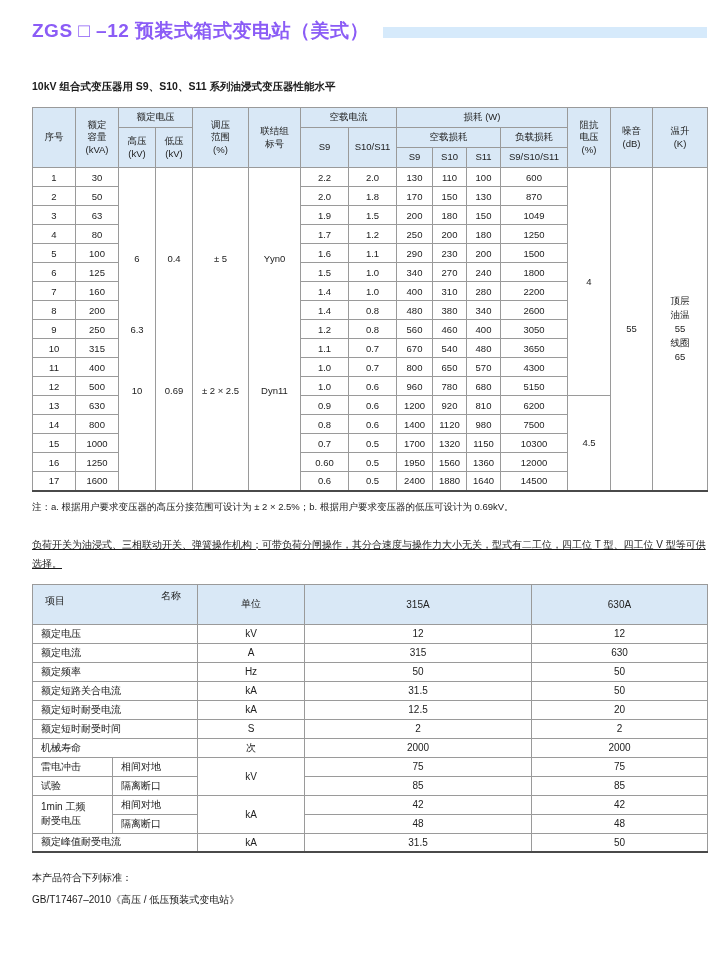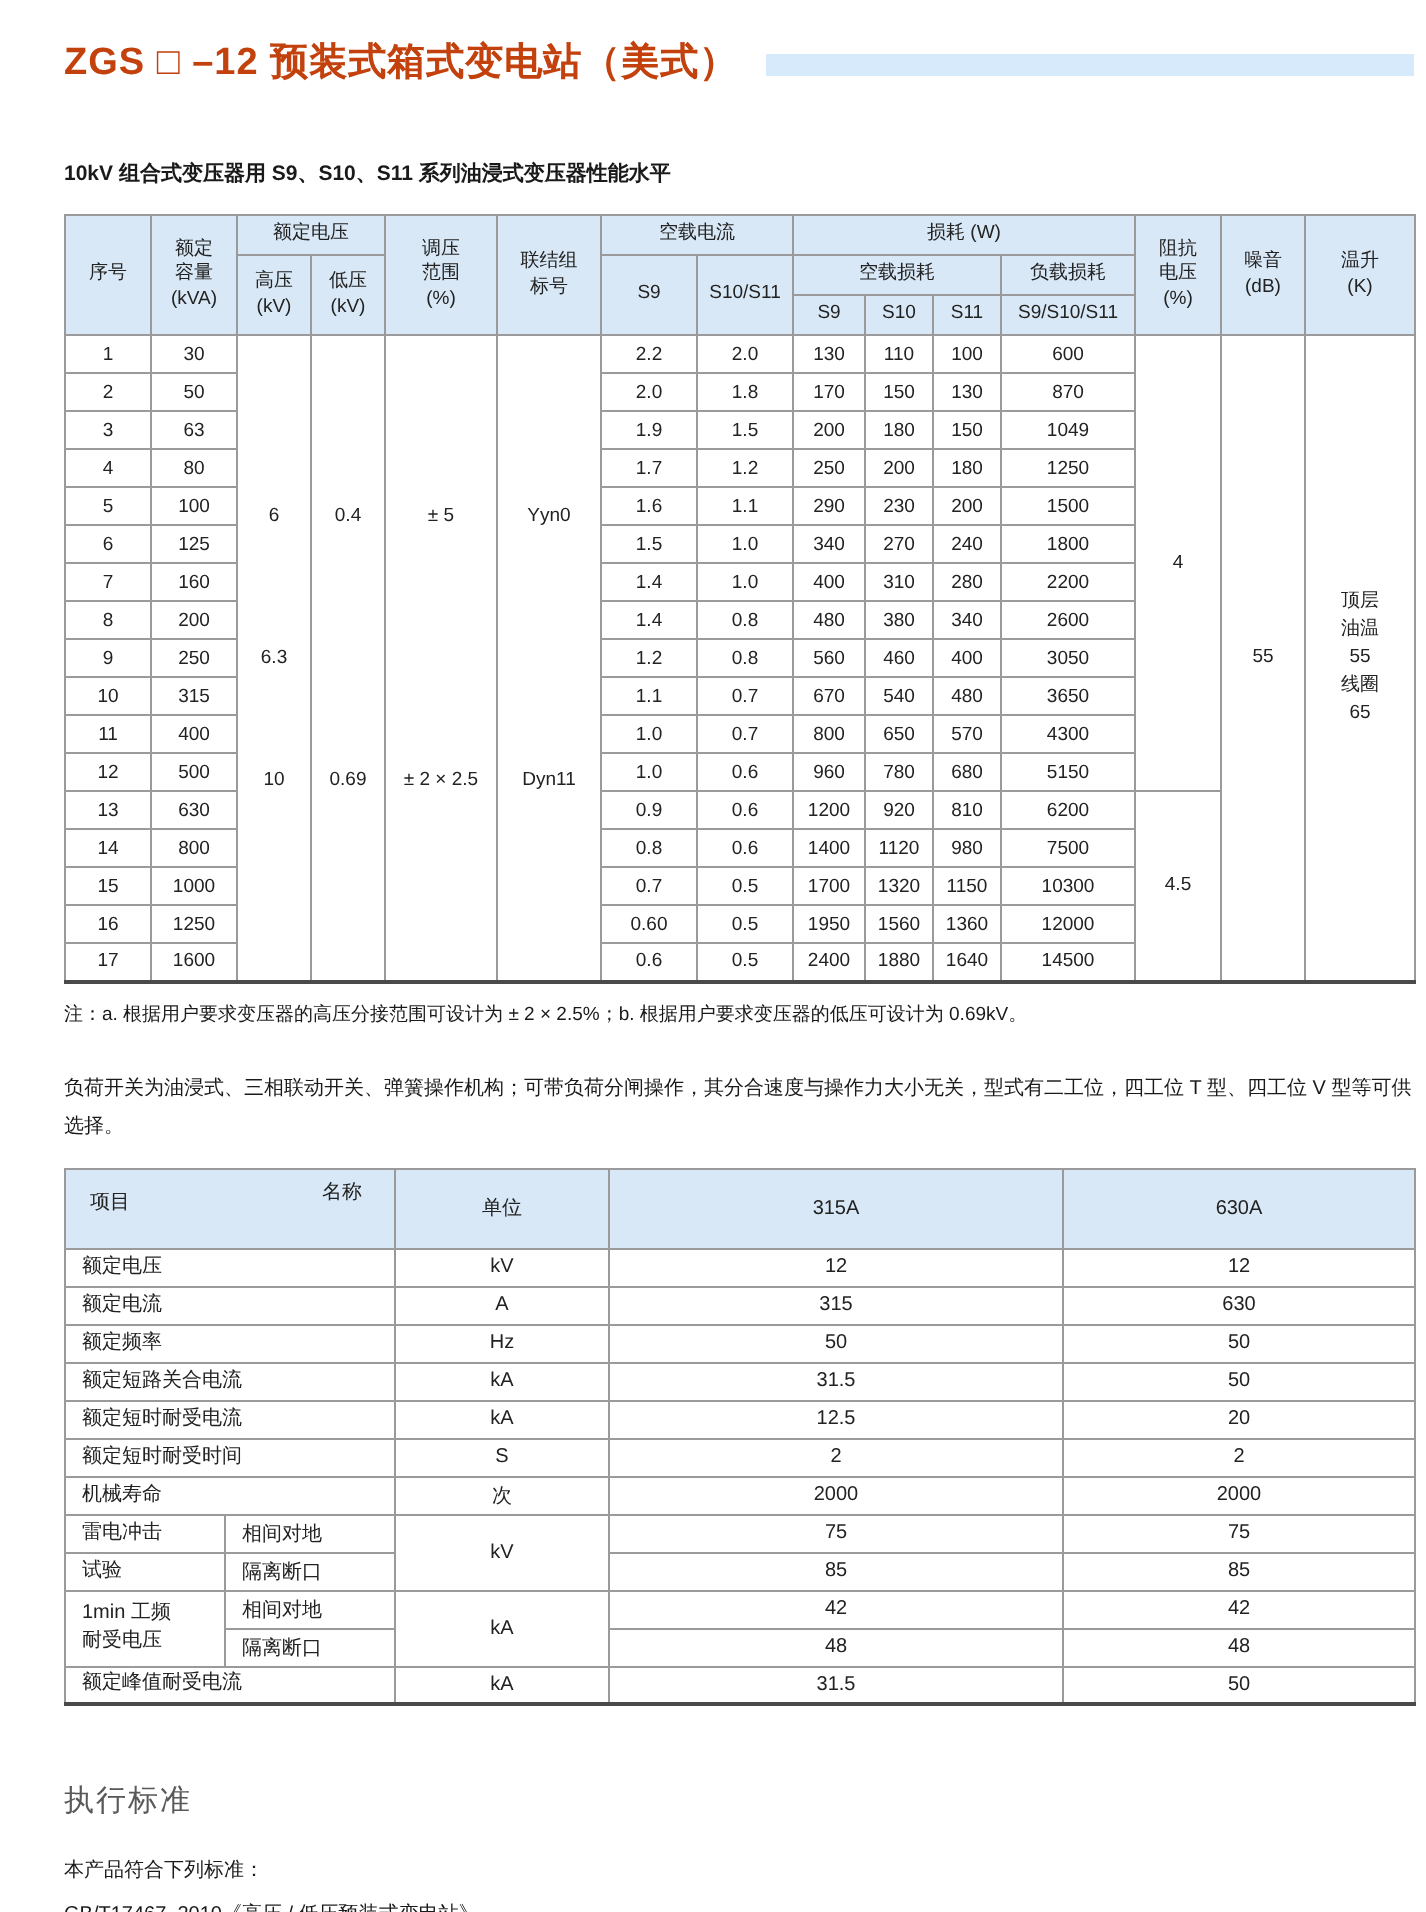--- a/index.html
+++ b/index.html
@@ -5,42 +5,42 @@
   * { margin:0; padding:0; box-sizing:border-box; }
   html,body { background:#ffffff; }
   body {
     width:713px; height:956px; overflow:hidden; position:relative;
     font-family:"Liberation Sans","DejaVu Sans",sans-serif; color:#222;
   }
   .page { padding:18px 0 0 32px; width:713px; }
 
   
   .title-row { display:flex; align-items:center; width:675px; }
-  .title-row h1 { font-size:19px; font-weight:bold; color:#c2410c; white-space:nowrap; letter-spacing:0.5px; }
+  .title-row h1 { font-size:19px; font-weight:bold; color:#8b5cf6; white-space:nowrap; letter-spacing:0.5px; }
   .title-bar { flex:1; height:11px; background:#d6eafb; margin-left:14px; margin-top:2px; }
 
   .subtitle { margin-top:36px; font-size:10.5px; font-weight:bold; color:#1a1a1a; }
 
   
   table { border-collapse:collapse; table-layout:fixed; width:675px; }
   td, th { border:1px solid #9a9a9a; text-align:center; vertical-align:middle; padding:0; overflow:hidden; }
   th { font-weight:normal; }
 
   
   .t1 { margin-top:13px; font-size:9.5px; border-top:1.5px solid #4a4a4a; border-bottom:2px solid #4a4a4a; }
   .t1 thead tr { height:20px; }
   .t1 thead th { background:#d9e8f6; white-space:pre-line; line-height:12.5px; }
   .t1 tbody tr { height:19px; }
   .t1 td.rel { position:relative; }
   .t1 span.abs { position:absolute; left:0; right:0; transform:translateY(-50%); text-align:center; }
   .t1 td.pre { white-space:pre-line; line-height:14px;margin-top:16px; }
 
   
   .note { margin-top:9px; font-size:9.5px; color:#1a1a1a; }
-  .para { margin-top:21px; font-size:10px; line-height:19px; width:675px; color:#1a1a1a; }
+  .para { margin-top:21px; font-size:10px; line-height:19px; width:675px; color:#1a1a1a;text-decoration:underline; }
 
   
   .t2 { margin-top:11px; font-size:10px; border-top:1.5px solid #4a4a4a; border-bottom:2px solid #4a4a4a; }
   .t2 thead { border-bottom:1.5px solid #666; }
   .t2 thead tr { height:40px; }
   .t2 thead th { background:#d9e8f6; }
   .t2 tbody tr { height:19px; }
   .t2 td.lbl { text-align:left; padding-left:8px; }
   .t2 td.pre { white-space:pre-line; line-height:14px; }
 
@@ -421,17 +421,16 @@
         </tr>
         <tr>
           <td class="lbl pre" rowspan="1" colspan="2">额定峰值耐受电流</td>
           <td rowspan="1">kA</td>
           <td>31.5</td>
           <td>50</td>
         </tr>
       </tbody>
   </table>
 
-  <div class="std-heading">执行标准</div>
   <div class="std-intro">本产品符合下列标准：</div>
   <div class="std-item">GB/T17467–2010《高压 / 低压预装式变电站》</div>
 
 </div>
 
 </body></html>

